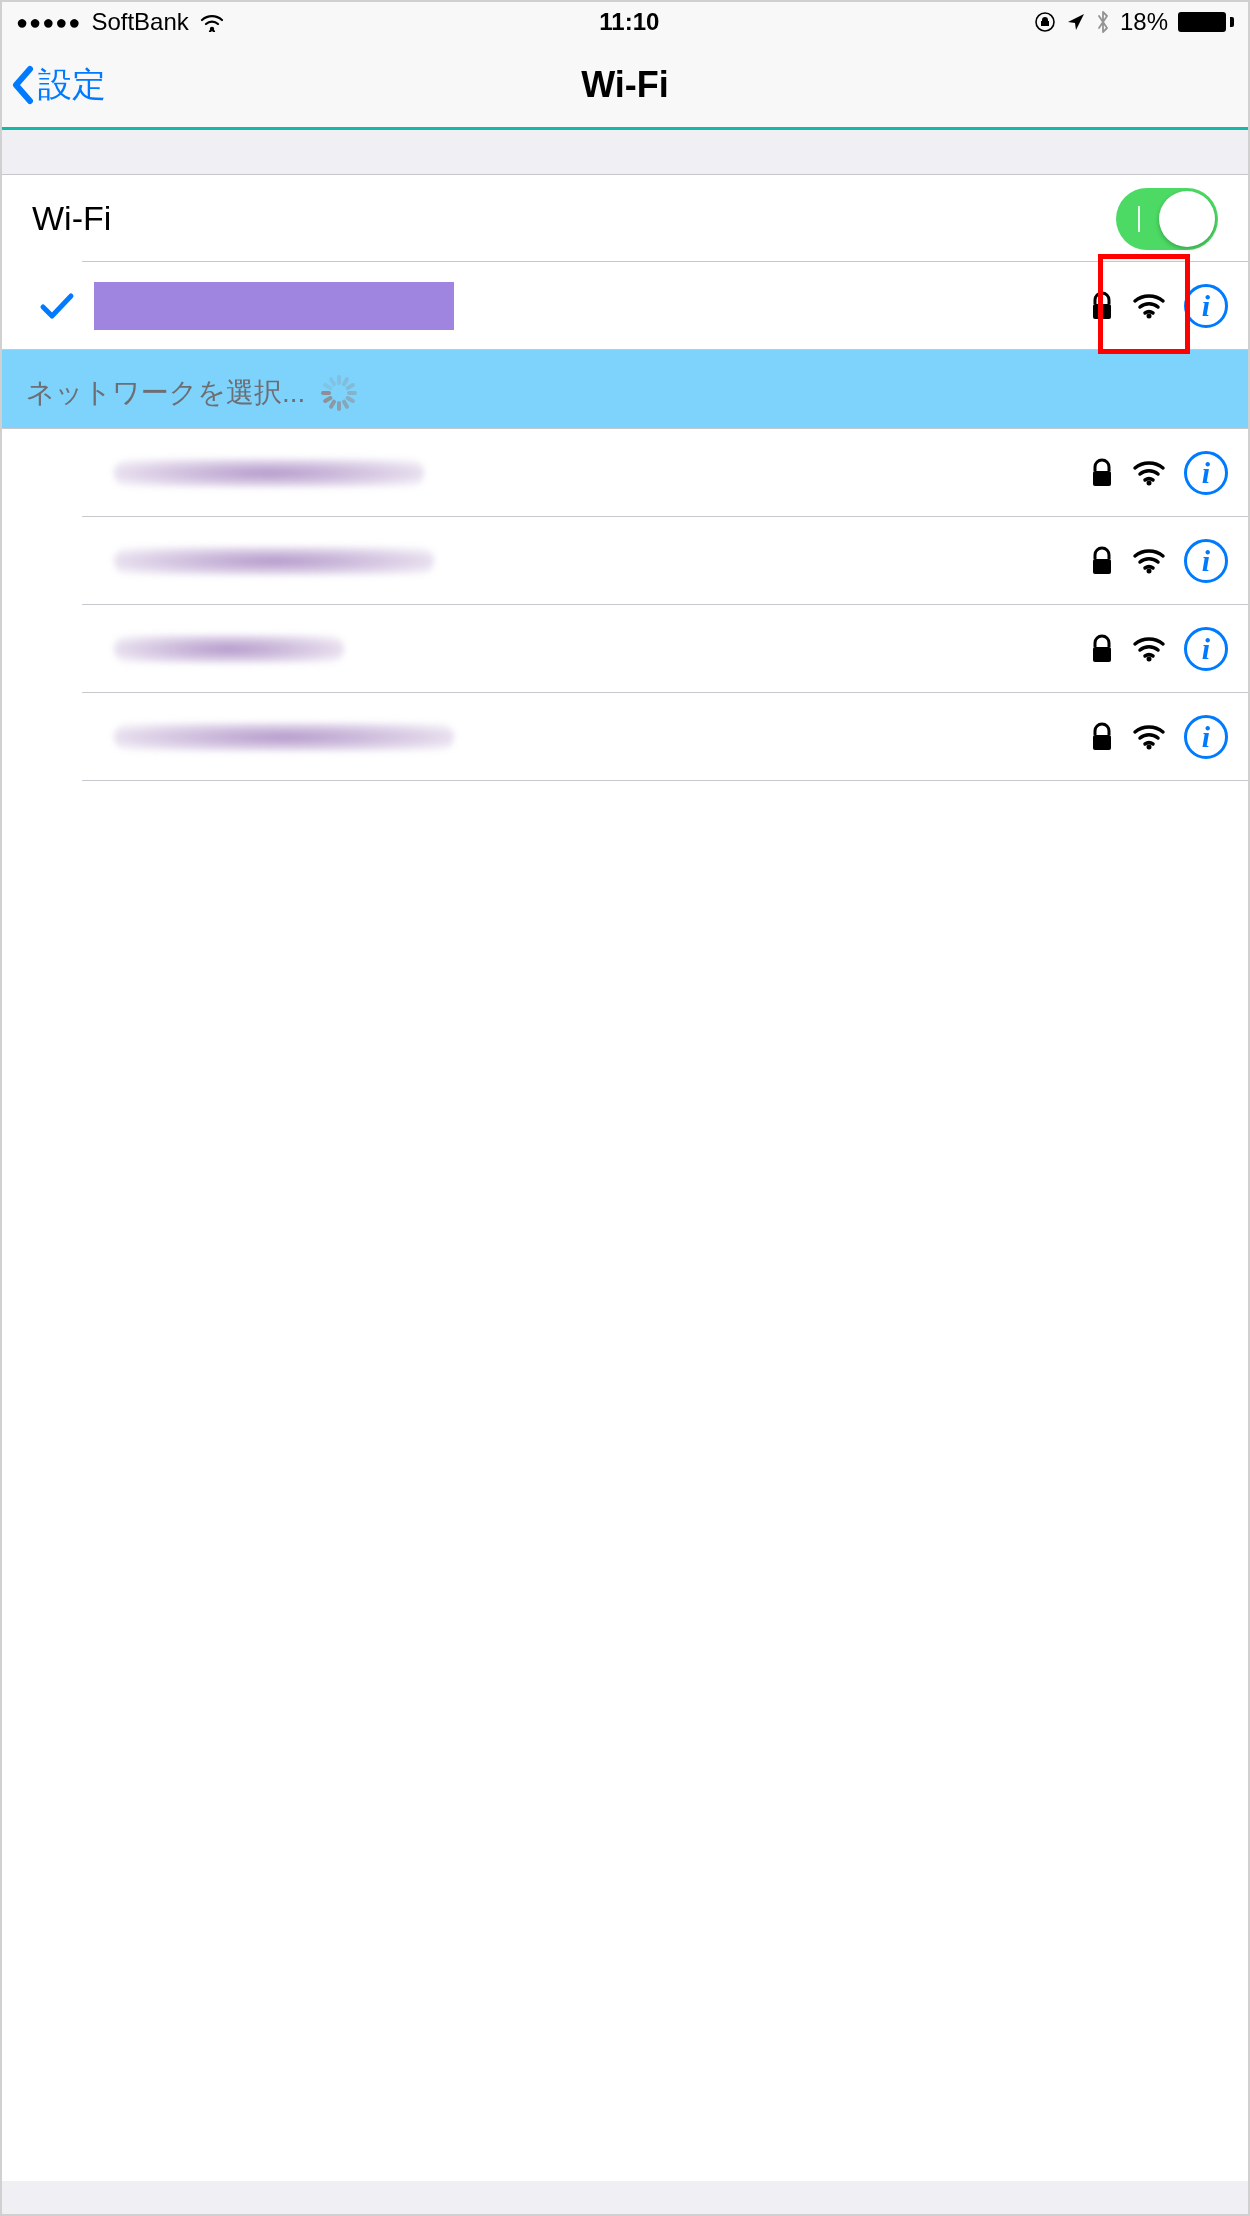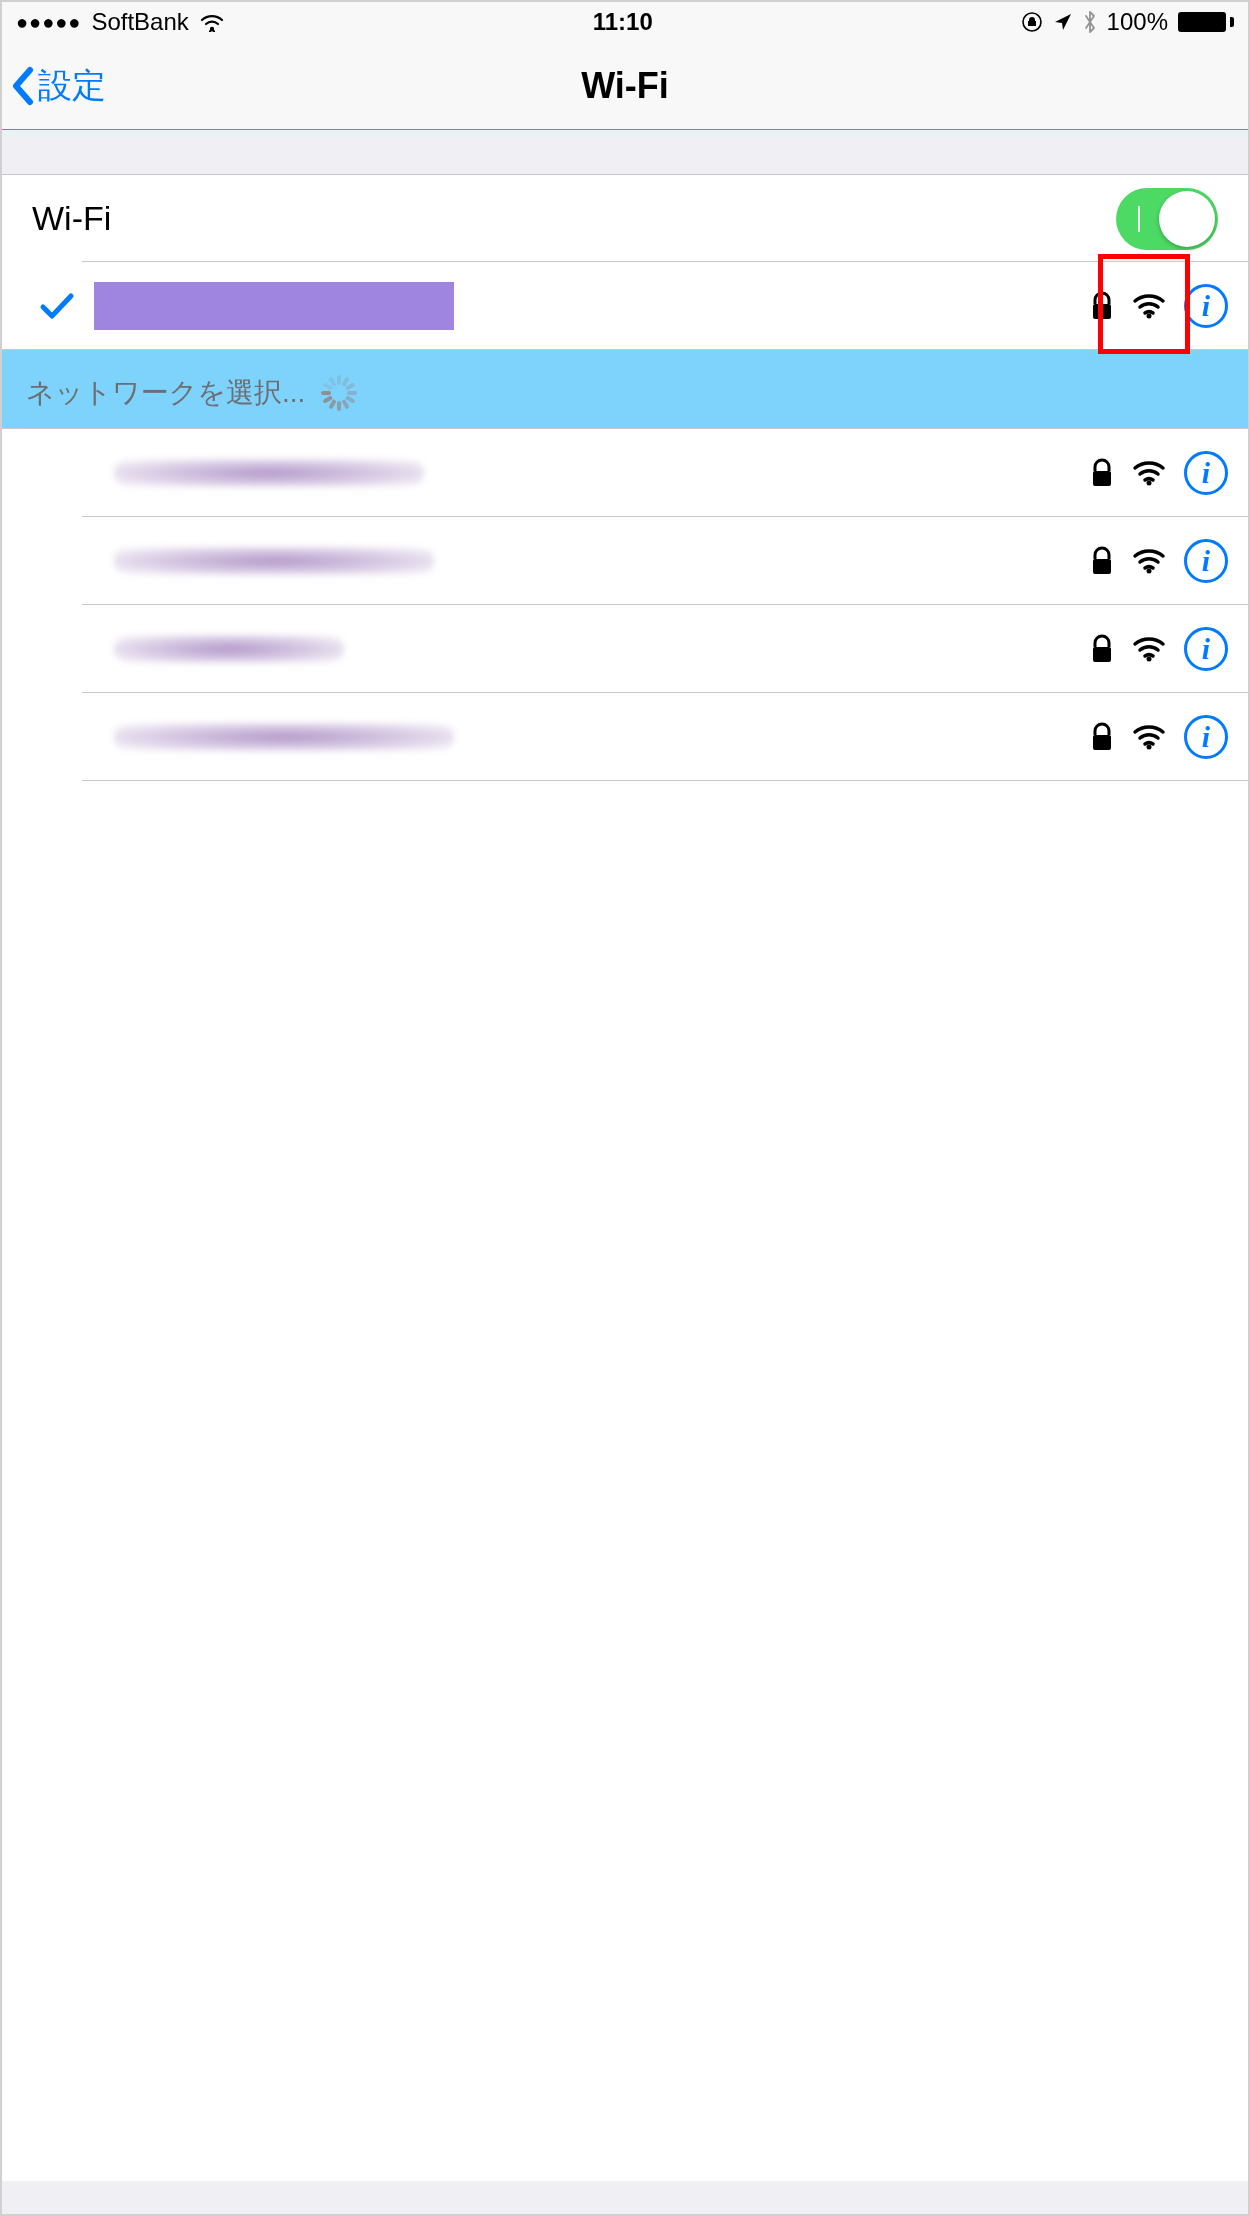--- a/index.html
+++ b/index.html
@@ -46,21 +46,21 @@
   .sb-ico { display:inline-flex; align-items:center; }
 
   
   .nav-bar {
     height: 88px;
     display: flex;
     align-items: center;
     justify-content: center;
     position: relative;
     background: #f8f8f8;
-    border-bottom: 1px solid #14b8a6;
+    border-bottom: 3px solid #14b8a6;
   }
   .nav-back {
     position: absolute;
     left: 8px;
     top: 0; bottom: 0;
     display: flex;
     align-items: center;
     color: #007aff;
     font-size: 34px;
     gap: 0px;
@@ -244,21 +244,21 @@
       <span class="sb-ico">
         <svg width="20" height="20" viewBox="0 0 20 20">
             <path d="M2 10 L18 2 L10 18 L9 11 Z" fill="#000"></path>
           </svg>
       </span>
       <span class="sb-ico" style="opacity:0.4">
         <svg width="14" height="24" viewBox="0 0 14 24">
             <path d="M3 6 L11 18 L7 22 L7 2 L11 6 L3 18" stroke="#000" stroke-width="1.8" fill="none" stroke-linejoin="round" stroke-linecap="round"></path>
           </svg>
       </span>
-      <span>100%</span>
+      <span>18%</span>
       <span class="battery">
         <span class="battery-body"></span>
           <span class="battery-cap"></span>
       </span>
     </div>
   </div>
 
   <div class="nav-bar">
     <div class="nav-back">
       <span class="chevron-ico">

